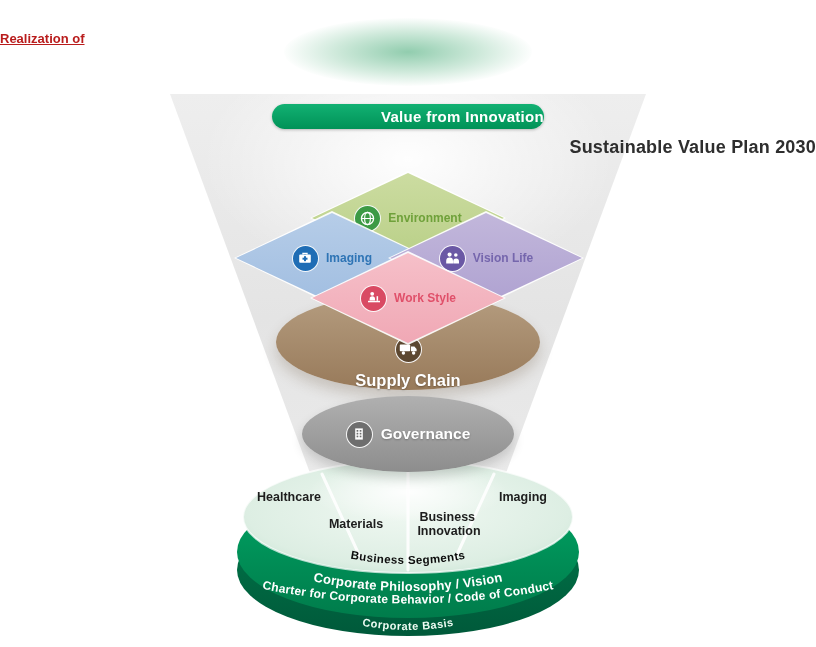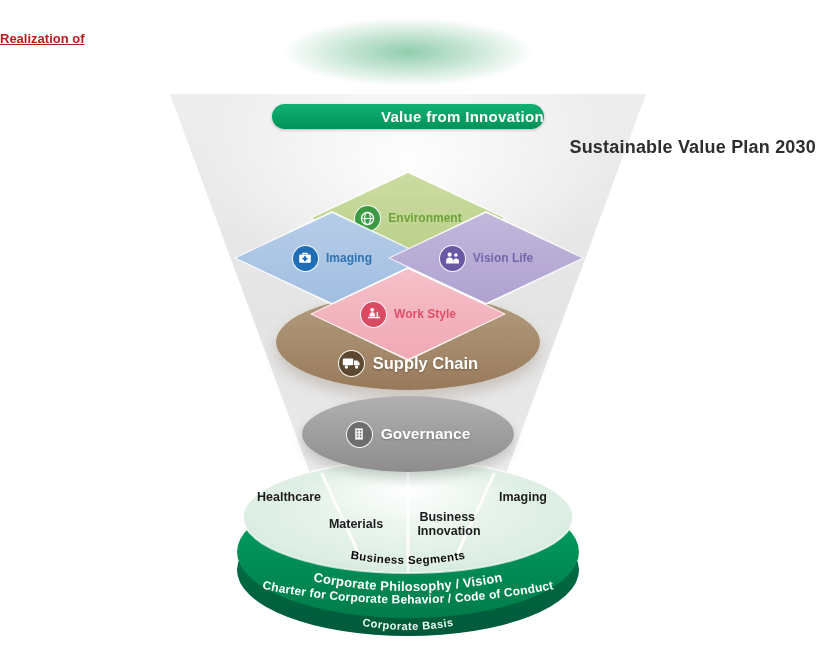--- a/index.html
+++ b/index.html
@@ -42,39 +42,40 @@
   .dwrap .label { font-size:12px; font-weight:bold; white-space:nowrap; }
   .d-env    { left:310px; top:171px; }
   .d-env    .dinner { background:linear-gradient(180deg,#ccdca1,#b8cf86); }
   .d-env    .label { color:#6fa13a; }
   .d-health { left:234px; top:211px; }
   .d-health .dinner { background:linear-gradient(180deg,#b6cde8,#a1bee1); }
   .d-health .label { color:#2e74b5; }
   .d-daily  { left:388px; top:211px; }
   .d-daily  .dinner { background:linear-gradient(180deg,#c2b7db,#afa2d1); }
   .d-daily  .label { color:#7566ad; }
-  .d-work   { left:310px; top:267px; }
+  .d-work   { left:310px; top:251px; }
   .d-work   .dinner { background:linear-gradient(180deg,#f6c0c9,#f0a8b5); }
   .d-work   .label { color:#e0506a; }
 
   .icon-circle {
     width:27px; height:27px; border-radius:50%; flex:0 0 auto;
     display:flex; align-items:center; justify-content:center;
     border:1.5px solid rgba(255,255,255,.95); box-sizing:border-box;
   }
   .ic-env{background:#3c9a45;} .ic-health{background:#1f6db5;} .ic-daily{background:#6a58a5;}
   .ic-work{background:#d94a63;} .ic-supply{background:#5c4730;} .ic-gov{background:#6e6e6e;}
 
   
   .supply {
     left:276px; top:294px; width:264px; height:96px; border-radius:50%;
     background:linear-gradient(180deg,#b59d80 0%, #987a5a 100%);
     display:flex; align-items:center; justify-content:center; gap:8px;
     padding-top:42px; box-sizing:border-box;
     box-shadow:0 8px 14px rgba(90,70,40,.22);
+    flex-direction:column;
   }
   .gov {
     left:302px; top:396px; width:212px; height:76px; border-radius:50%;
     background:linear-gradient(180deg,#b0b0b0 0%, #8d8d8d 100%);
     display:flex; align-items:center; justify-content:center; gap:8px;
     box-shadow:0 6px 12px rgba(0,0,0,.16);
   }
   .supply .label { color:#fff; font-weight:bold; font-size:16.5px; text-shadow:0 1px 2px rgba(0,0,0,.3); white-space:nowrap; }
   .gov .label    { color:#fff; font-weight:bold; font-size:15.5px; text-shadow:0 1px 2px rgba(0,0,0,.25); white-space:nowrap; }
 

